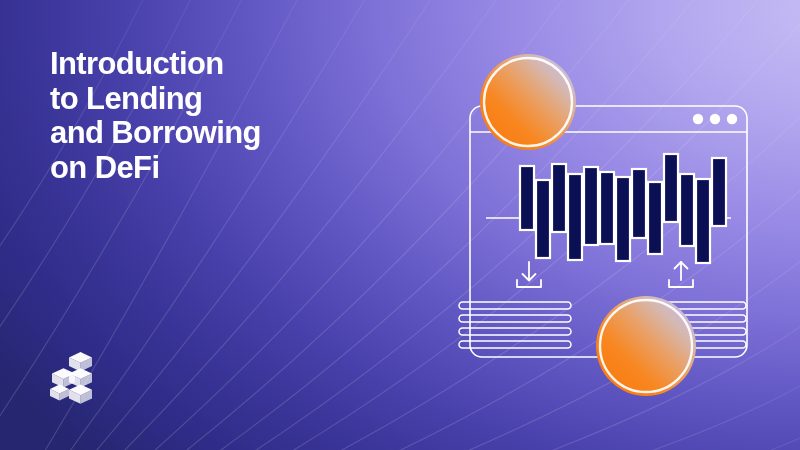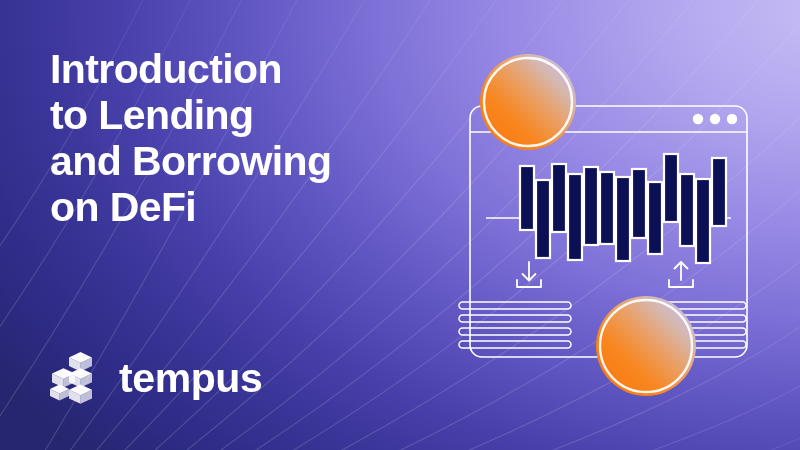--- a/index.html
+++ b/index.html
@@ -29,21 +29,21 @@
         #2e2c87 90%,
         #26256f 100%);
   }
   .bg-rays { position:absolute; inset:0; }
   
   .headline {
     position:absolute;
     left:50px; top:47px;
     width:390px;
     color:#ffffff;
-    font-size:41px;
+    font-size:31px;
     line-height:1.12;
     font-weight:700;
     letter-spacing:-0.6px;
     white-space:pre-line;
   }
   
   .logo {
     position:absolute;
     left:50px; top:351px;
     display:flex; align-items:center; gap:19px;
@@ -124,21 +124,20 @@
 
         <path d="M9.5 33.6 L19 38.1 L9.5 42.6 L0 38.1 Z" opacity="0.98"></path>
         <path d="M0 38.1 L9.5 42.6 L9.5 49.6 L0 45.1 Z" opacity="0.86"></path>
         <path d="M9.5 42.6 L19 38.1 L19 45.1 L9.5 49.6 Z" opacity="0.70"></path>
 
         <path d="M30.5 33.4 L42 38.8 L30.5 44.2 L19 38.8 Z" opacity="0.98"></path>
         <path d="M19 38.8 L30.5 44.2 L30.5 52.8 L19 47.4 Z" opacity="0.86"></path>
         <path d="M30.5 44.2 L42 38.8 L42 47.4 L30.5 52.8 Z" opacity="0.70"></path>
       </g>
     </svg>
-    <span class="logo-word">tempus</span>
   </div>
 
   <div class="illo">
     <svg viewBox="0 0 330 345">
       <defs>
         <linearGradient id="tokenGrad" x1="0.08" y1="0.92" x2="0.92" y2="0.08">
           <stop offset="0%" stop-color="#f97a10"></stop>
           <stop offset="30%" stop-color="#f8861f"></stop>
           <stop offset="58%" stop-color="#e9a168"></stop>
           <stop offset="80%" stop-color="#d5b8b0"></stop>

